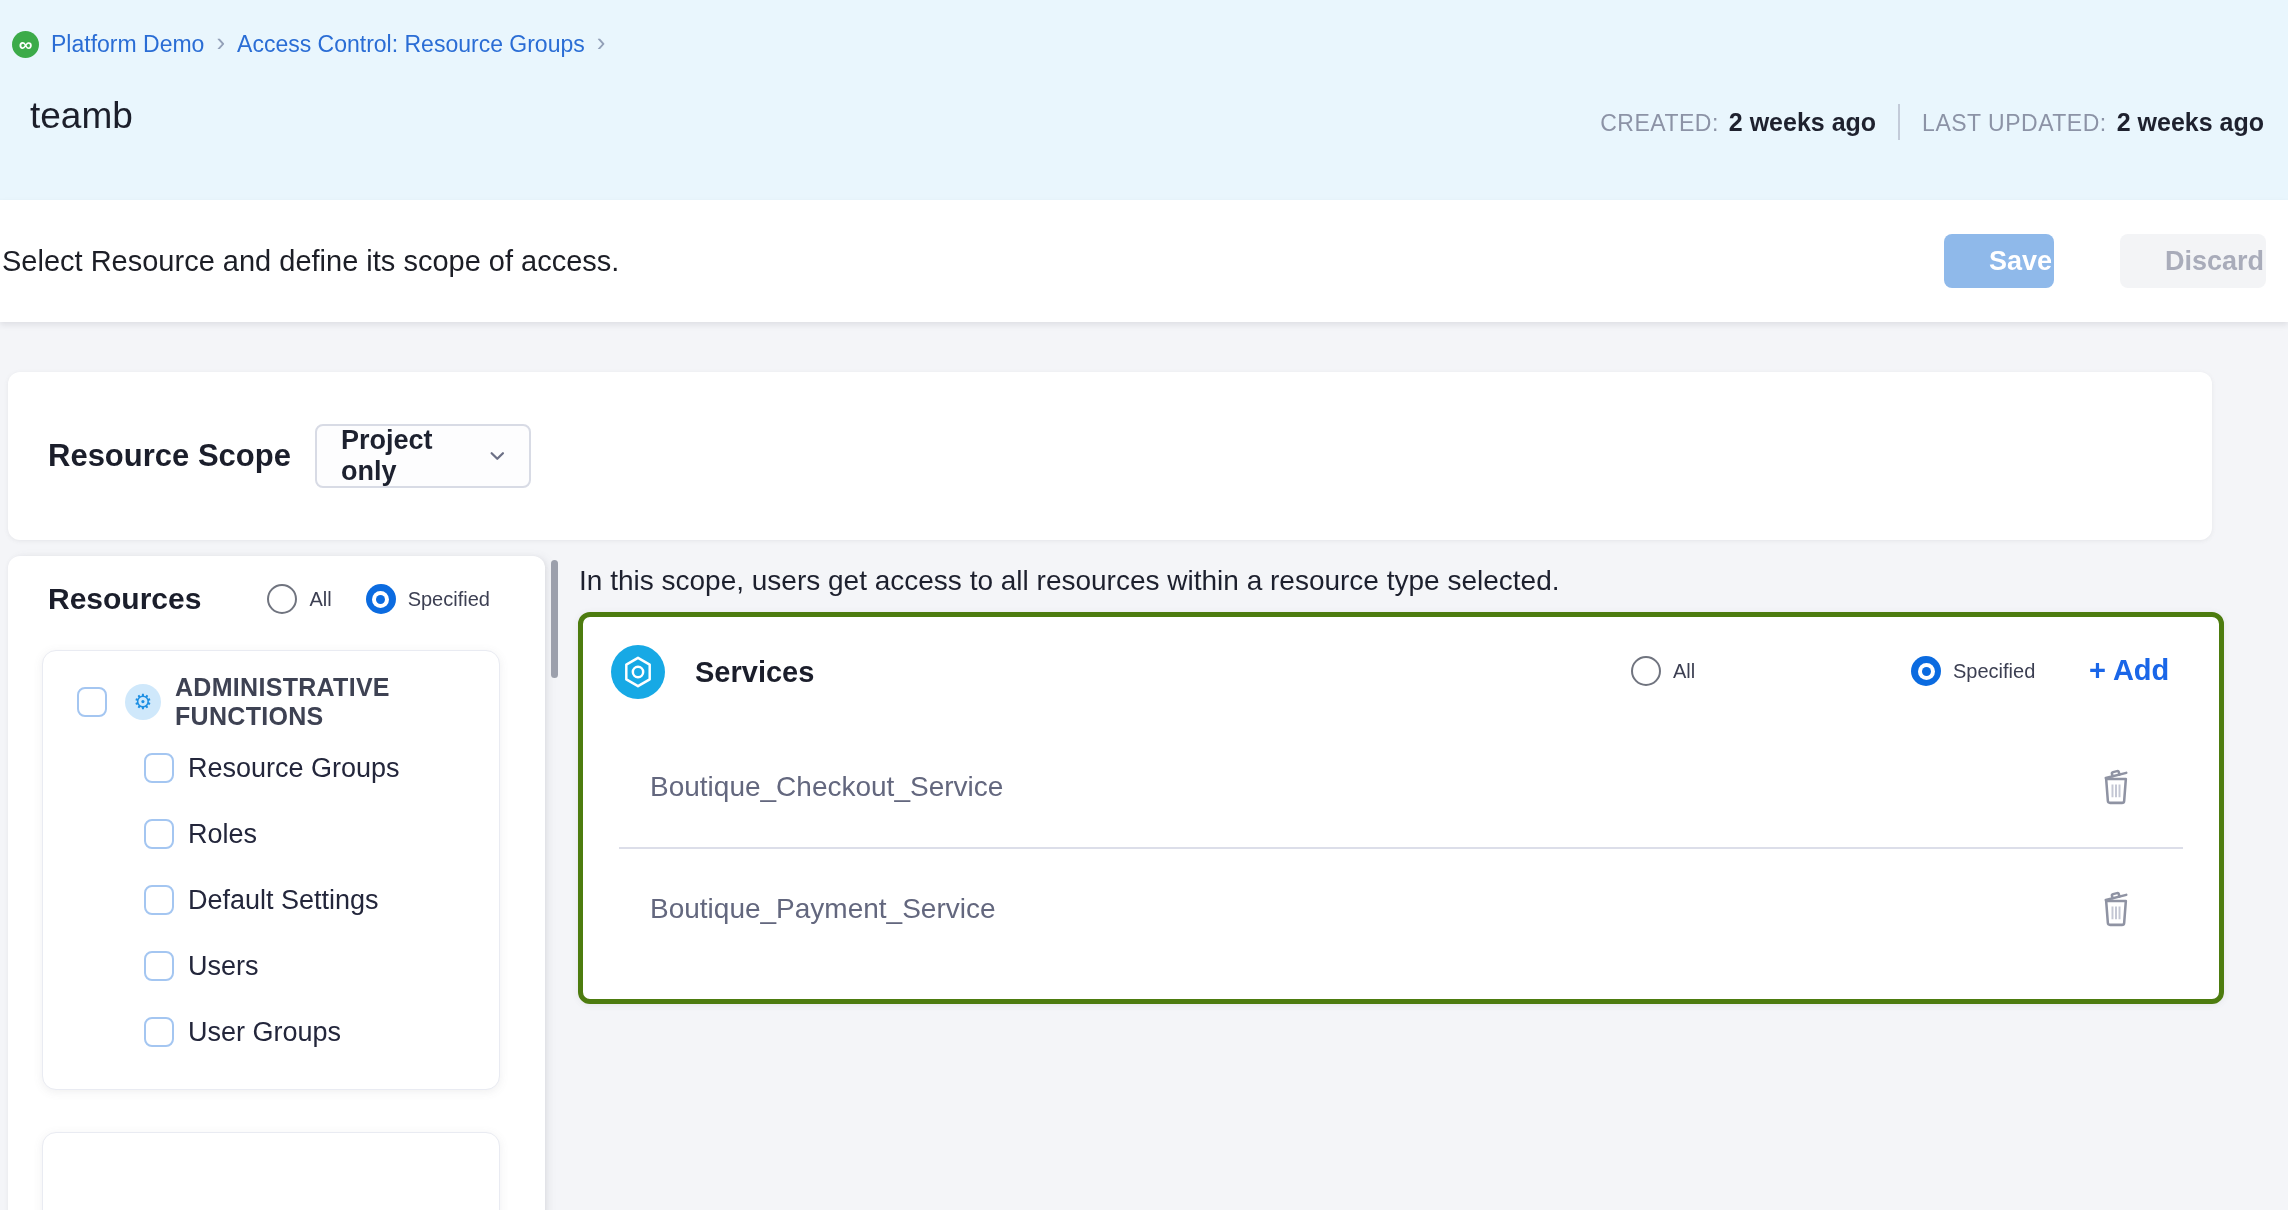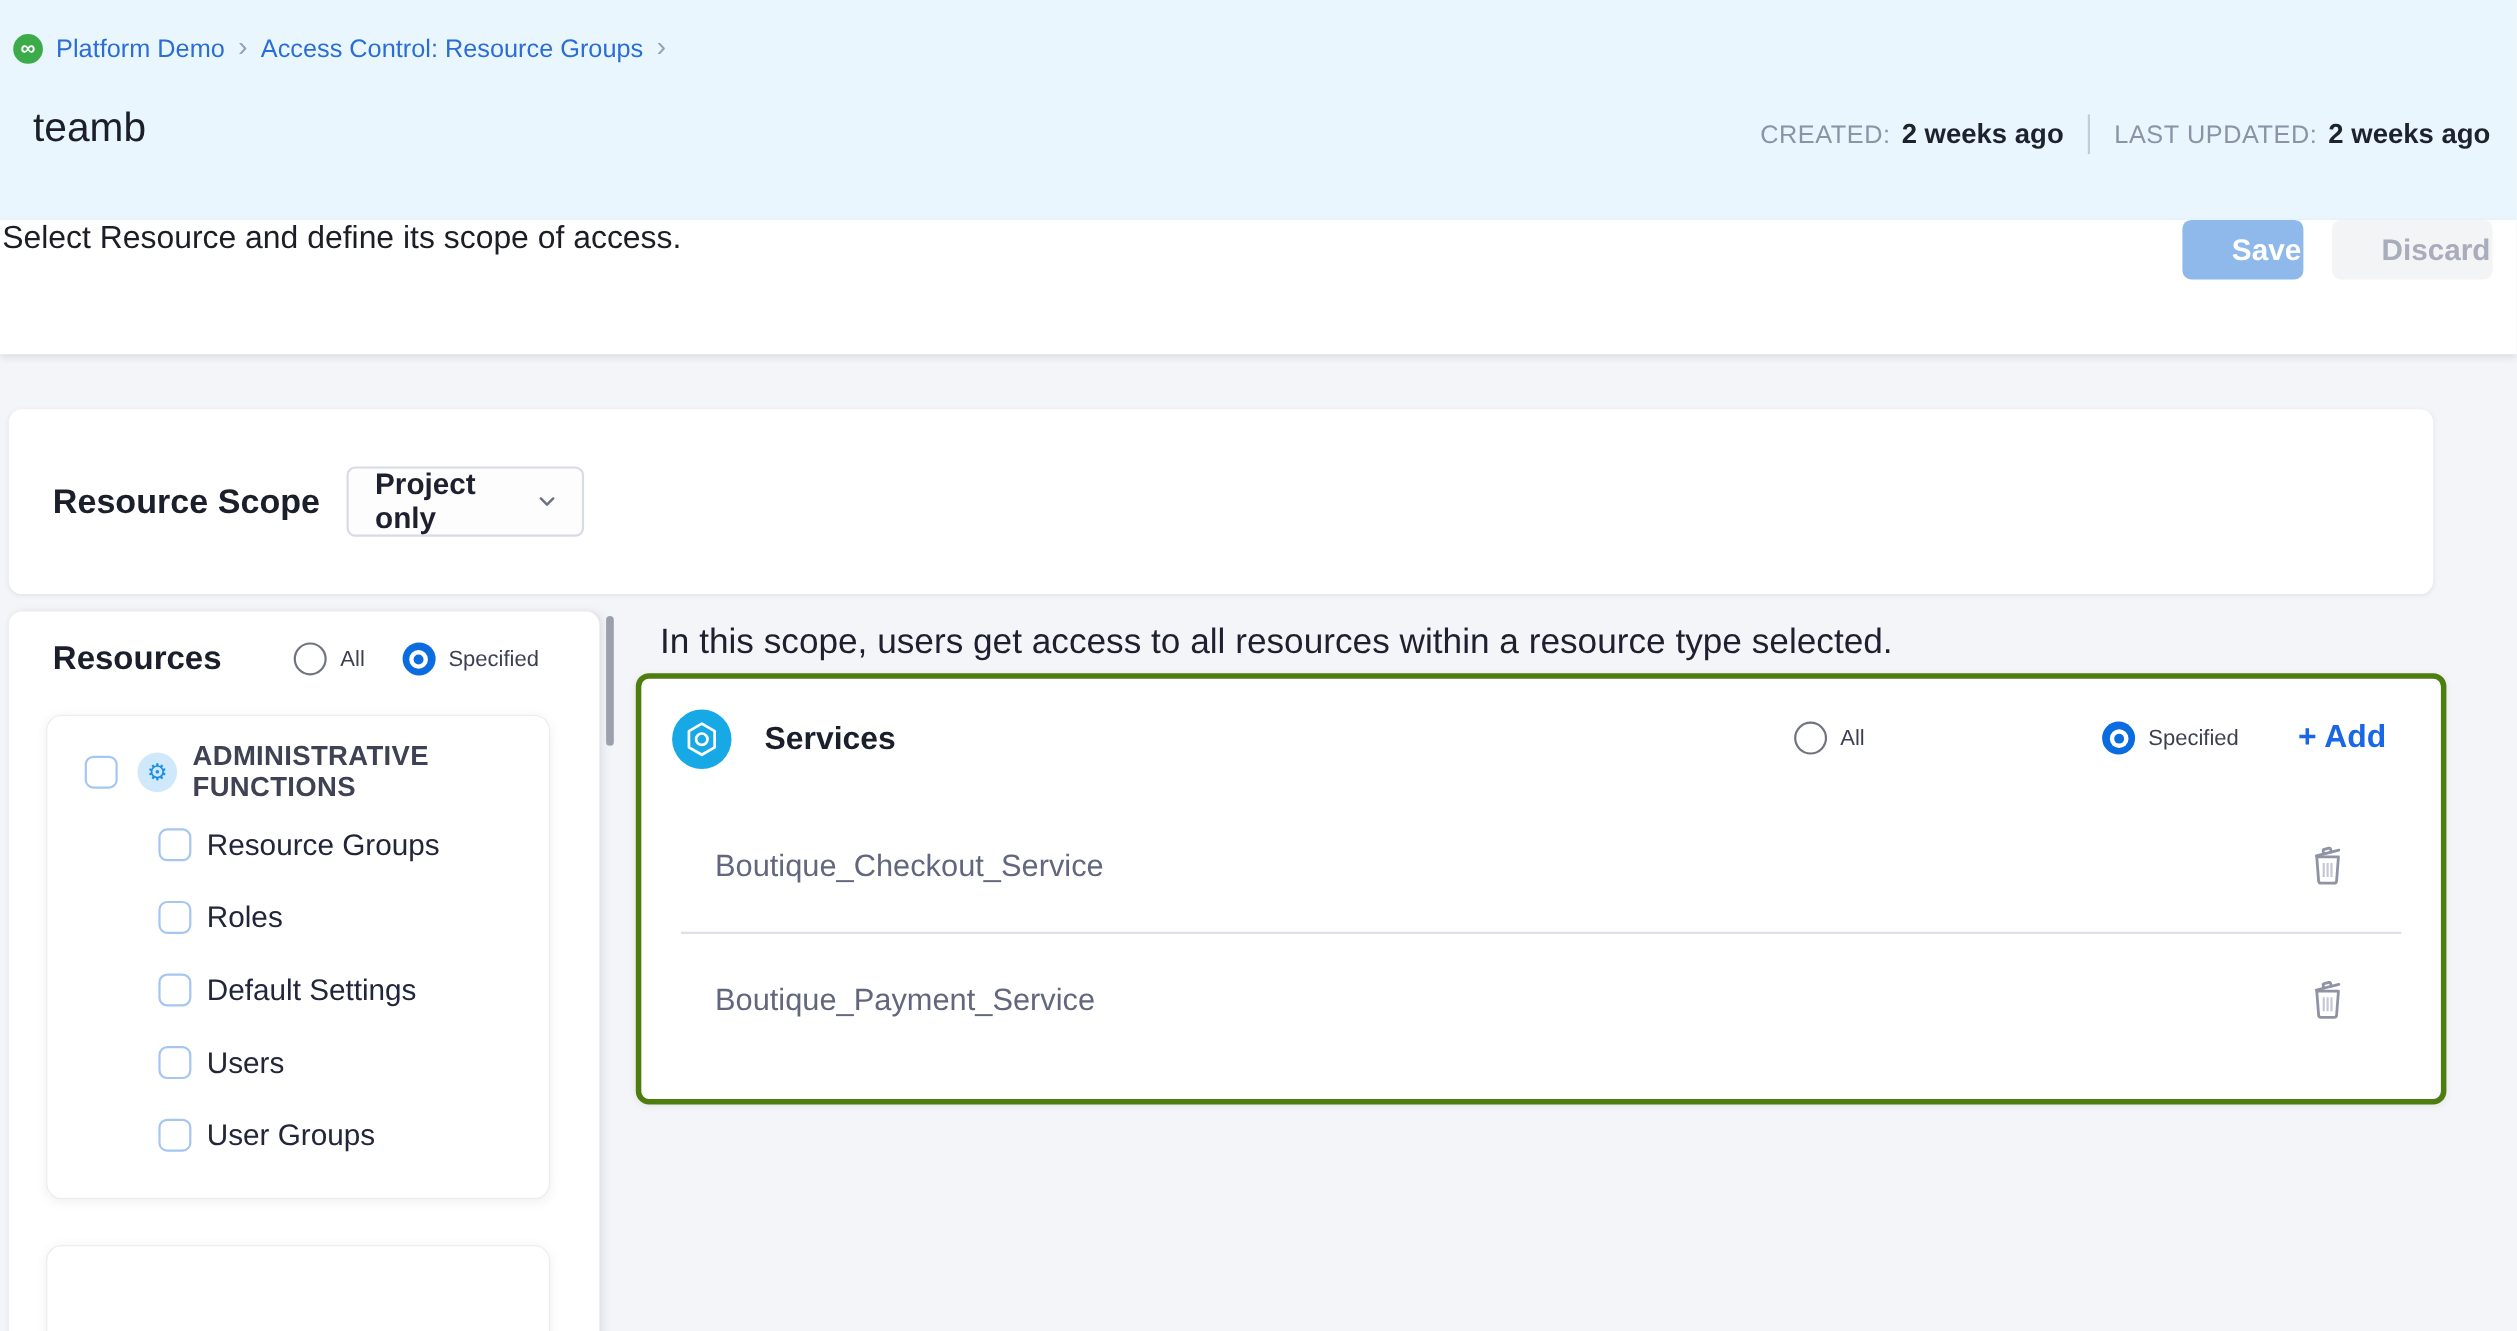--- a/index.html
+++ b/index.html
@@ -14,22 +14,22 @@
   .crumb-link { color:#2a6dd5; font-weight:500; cursor:pointer; }
   .crumb-sep { color:#93a0b8; font-size:26px; font-weight:400; margin-top:-3px; }
   .page-title { position:absolute; top:95px; left:30px; font-size:37px; font-weight:500; color:#1c1f2b; }
   .header-meta { position:absolute; top:104px; right:24px; display:flex; align-items:center; gap:22px; }
   .meta-pair { display:flex; align-items:baseline; gap:10px; }
   .meta-label { font-size:23px; color:#8c93a6; letter-spacing:0.5px; font-weight:500; }
   .meta-value { font-size:25px; color:#1e212e; font-weight:600; }
   .meta-divider { width:2px; height:36px; background:#c3cbd9; }
 
   
-  .toolbar { height:122px; background:#ffffff; display:flex; align-items:flex-start;
-    box-shadow:0 3px 6px rgba(40,41,61,0.10); position:relative; z-index:5; }
+  .toolbar { height:122px; background:#ffffff; display:flex; align-items:center;
+    box-shadow:0 3px 6px rgba(40,41,61,0.10); position:relative; z-index:5;gap:40px; }
   .toolbar-text { font-size:29px; color:#1c1e26; padding-left:2px; }
   .toolbar-spacer { flex:1; }
   .btn { height:54px; border:none; border-radius:8px; font-family:"Liberation Sans",sans-serif;
     font-size:27px; font-weight:700; cursor:pointer;padding-left:43px; }
   .btn-save { width:110px; background:#8fb9ea; color:#ffffff; margin-right:26px; }
   .btn-discard { width:146px; background:#f3f4f6; color:#a9acba; margin-right:22px; }
 
   
   .main { position:relative; height:888px; background:#f4f5f8; }
   .card { background:#fff; border-radius:12px; }
@@ -66,21 +66,21 @@
   .checkbox { width:30px; height:30px; border:2px solid #a4c6f1; border-radius:8px; background:#fff;
     flex:0 0 auto; cursor:pointer; }
   .type-icon { width:36px; height:36px; border-radius:50%; display:flex; align-items:center;
     justify-content:center; flex:0 0 auto; margin-left:4px; }
   .icon-admin { background:#cfe8fb; color:#1d8fe3; font-size:21px; }
   .group-label { font-size:25px; font-weight:600; color:#3e4253; letter-spacing:0.3px; }
   .res-row.child { padding-left:101px; }
   .item-label { font-size:27px; color:#23263b; }
 
   
-  .hint-text { position:absolute; left:600px; top:243px; font-size:32px; color:#1d202e; }
+  .hint-text { position:absolute; left:579px; top:243px; font-size:28px; color:#1d202e; }
   .services-card { position:absolute; left:578px; top:290px; width:1646px; height:392px;
     border:5px solid #4d7c0f; box-shadow:0 1px 6px rgba(96,97,112,0.10); }
   .svc-head { position:relative; height:110px; display:flex; align-items:center; }
   .svc-icon { width:54px; height:54px; border-radius:50%; background:#17a9e5; margin-left:28px;
     display:flex; align-items:center; justify-content:center; flex:0 0 auto; }
   .svc-title { font-size:29px; font-weight:700; color:#1b1e2b; margin-left:30px; }
   .svc-radio-all { position:absolute; left:1048px; top:39px; }
   .svc-radio-spec { position:absolute; left:1328px; top:39px; }
   .add-link { position:absolute; left:1506px; top:37px; font-size:29px; font-weight:700;
     color:#1a66e8; cursor:pointer; }

